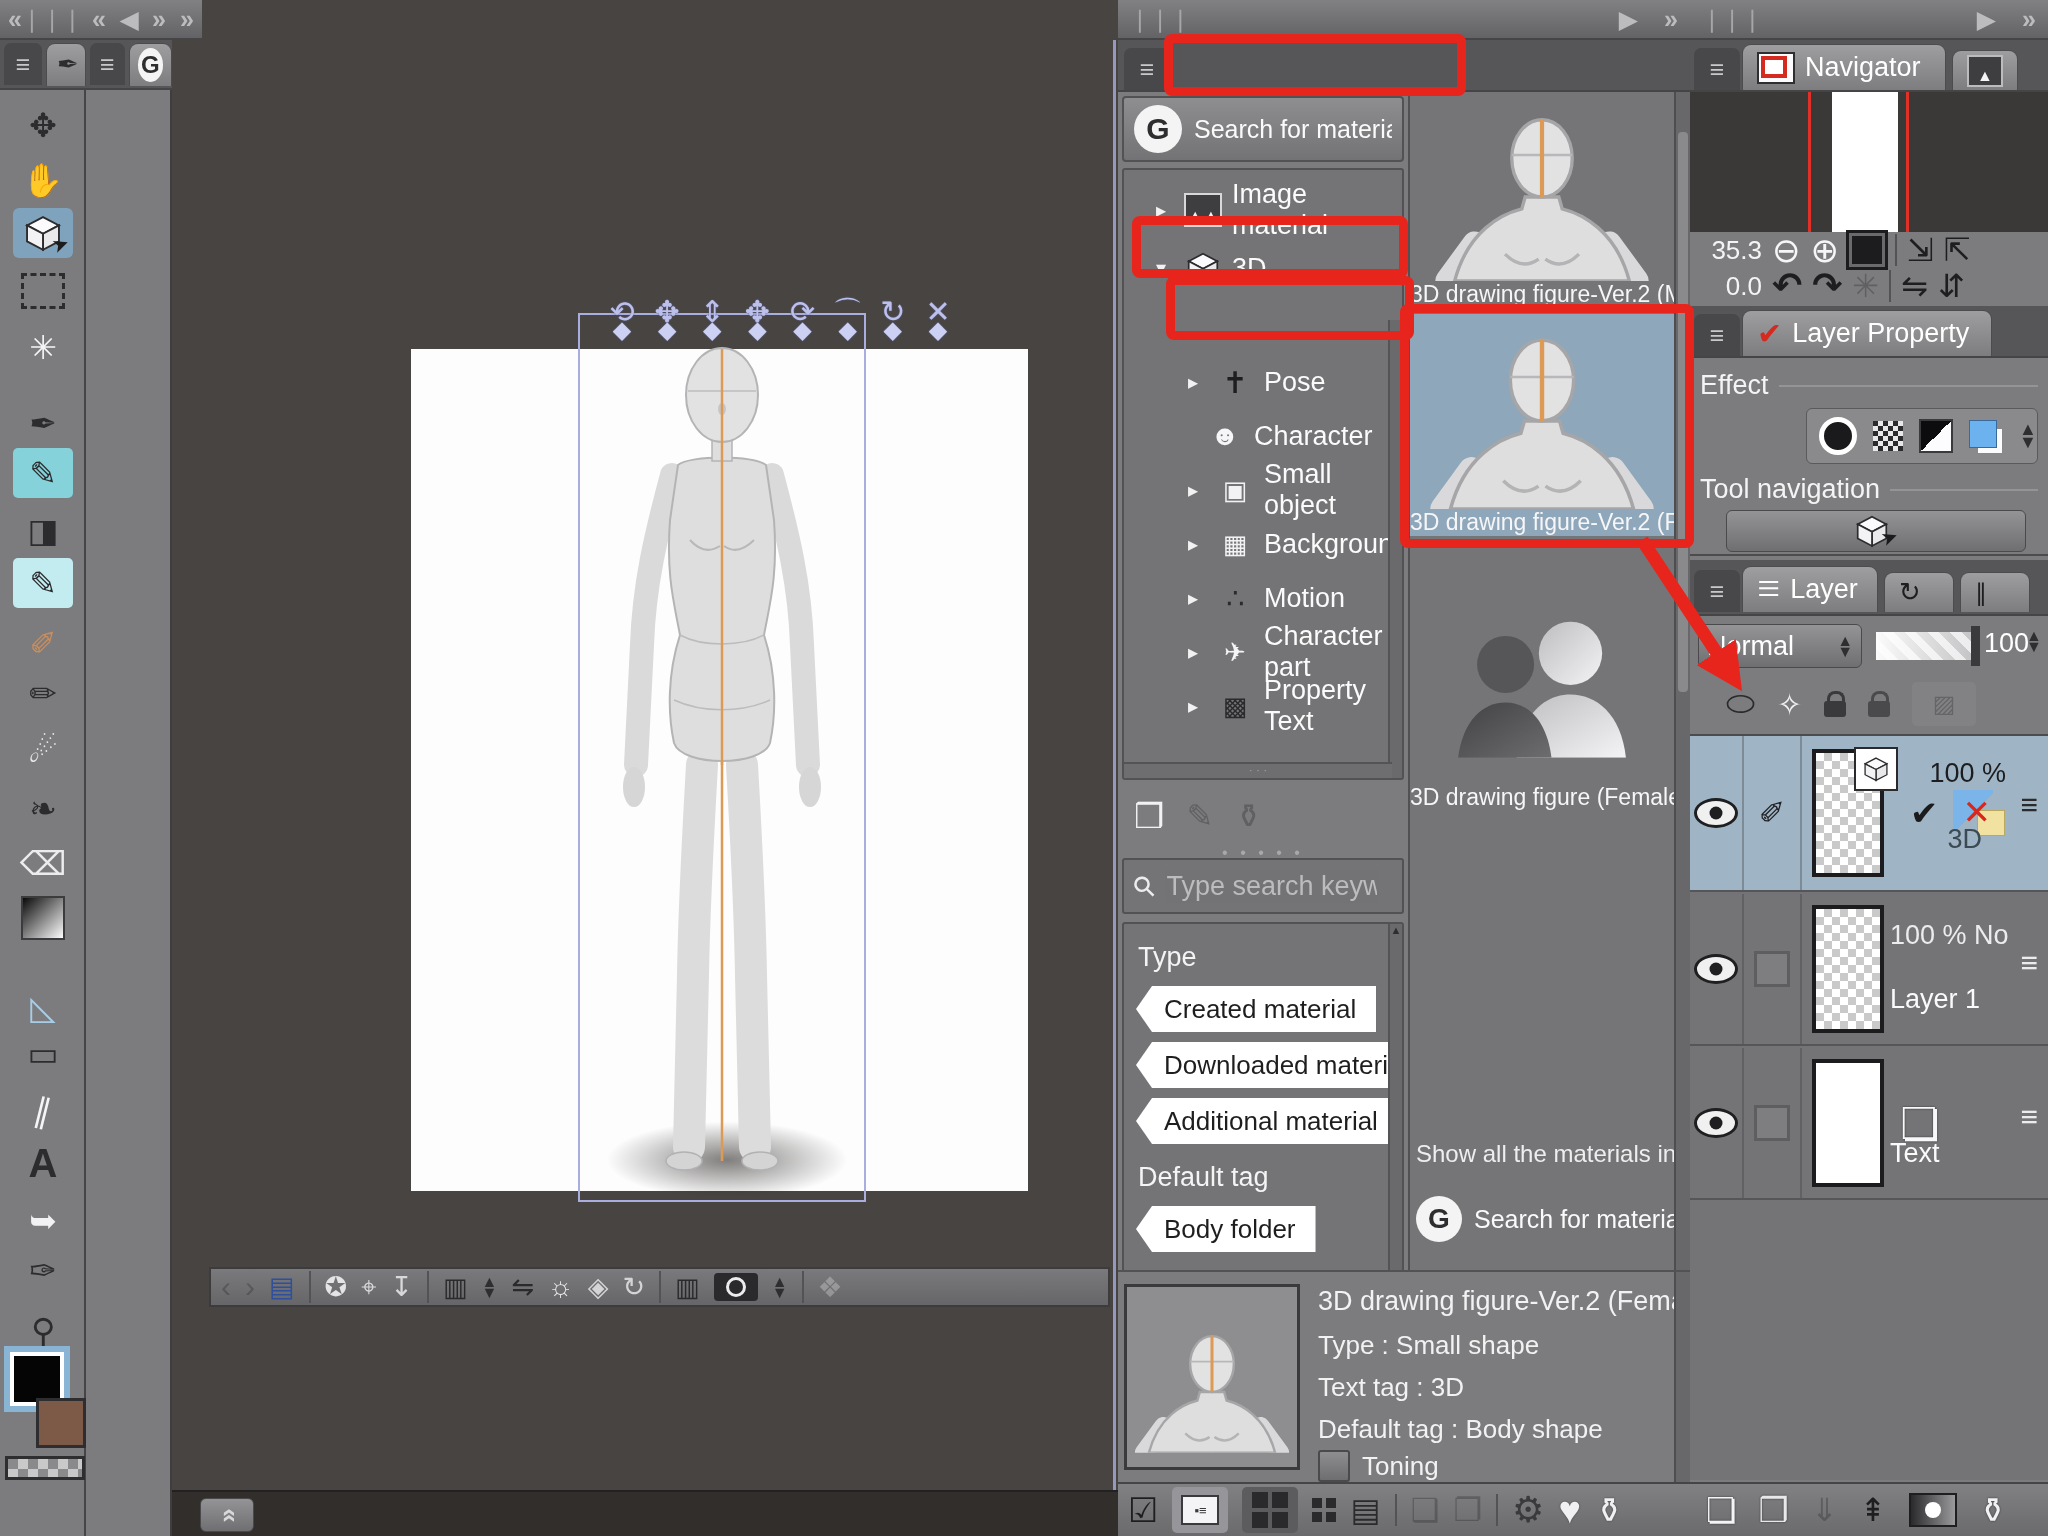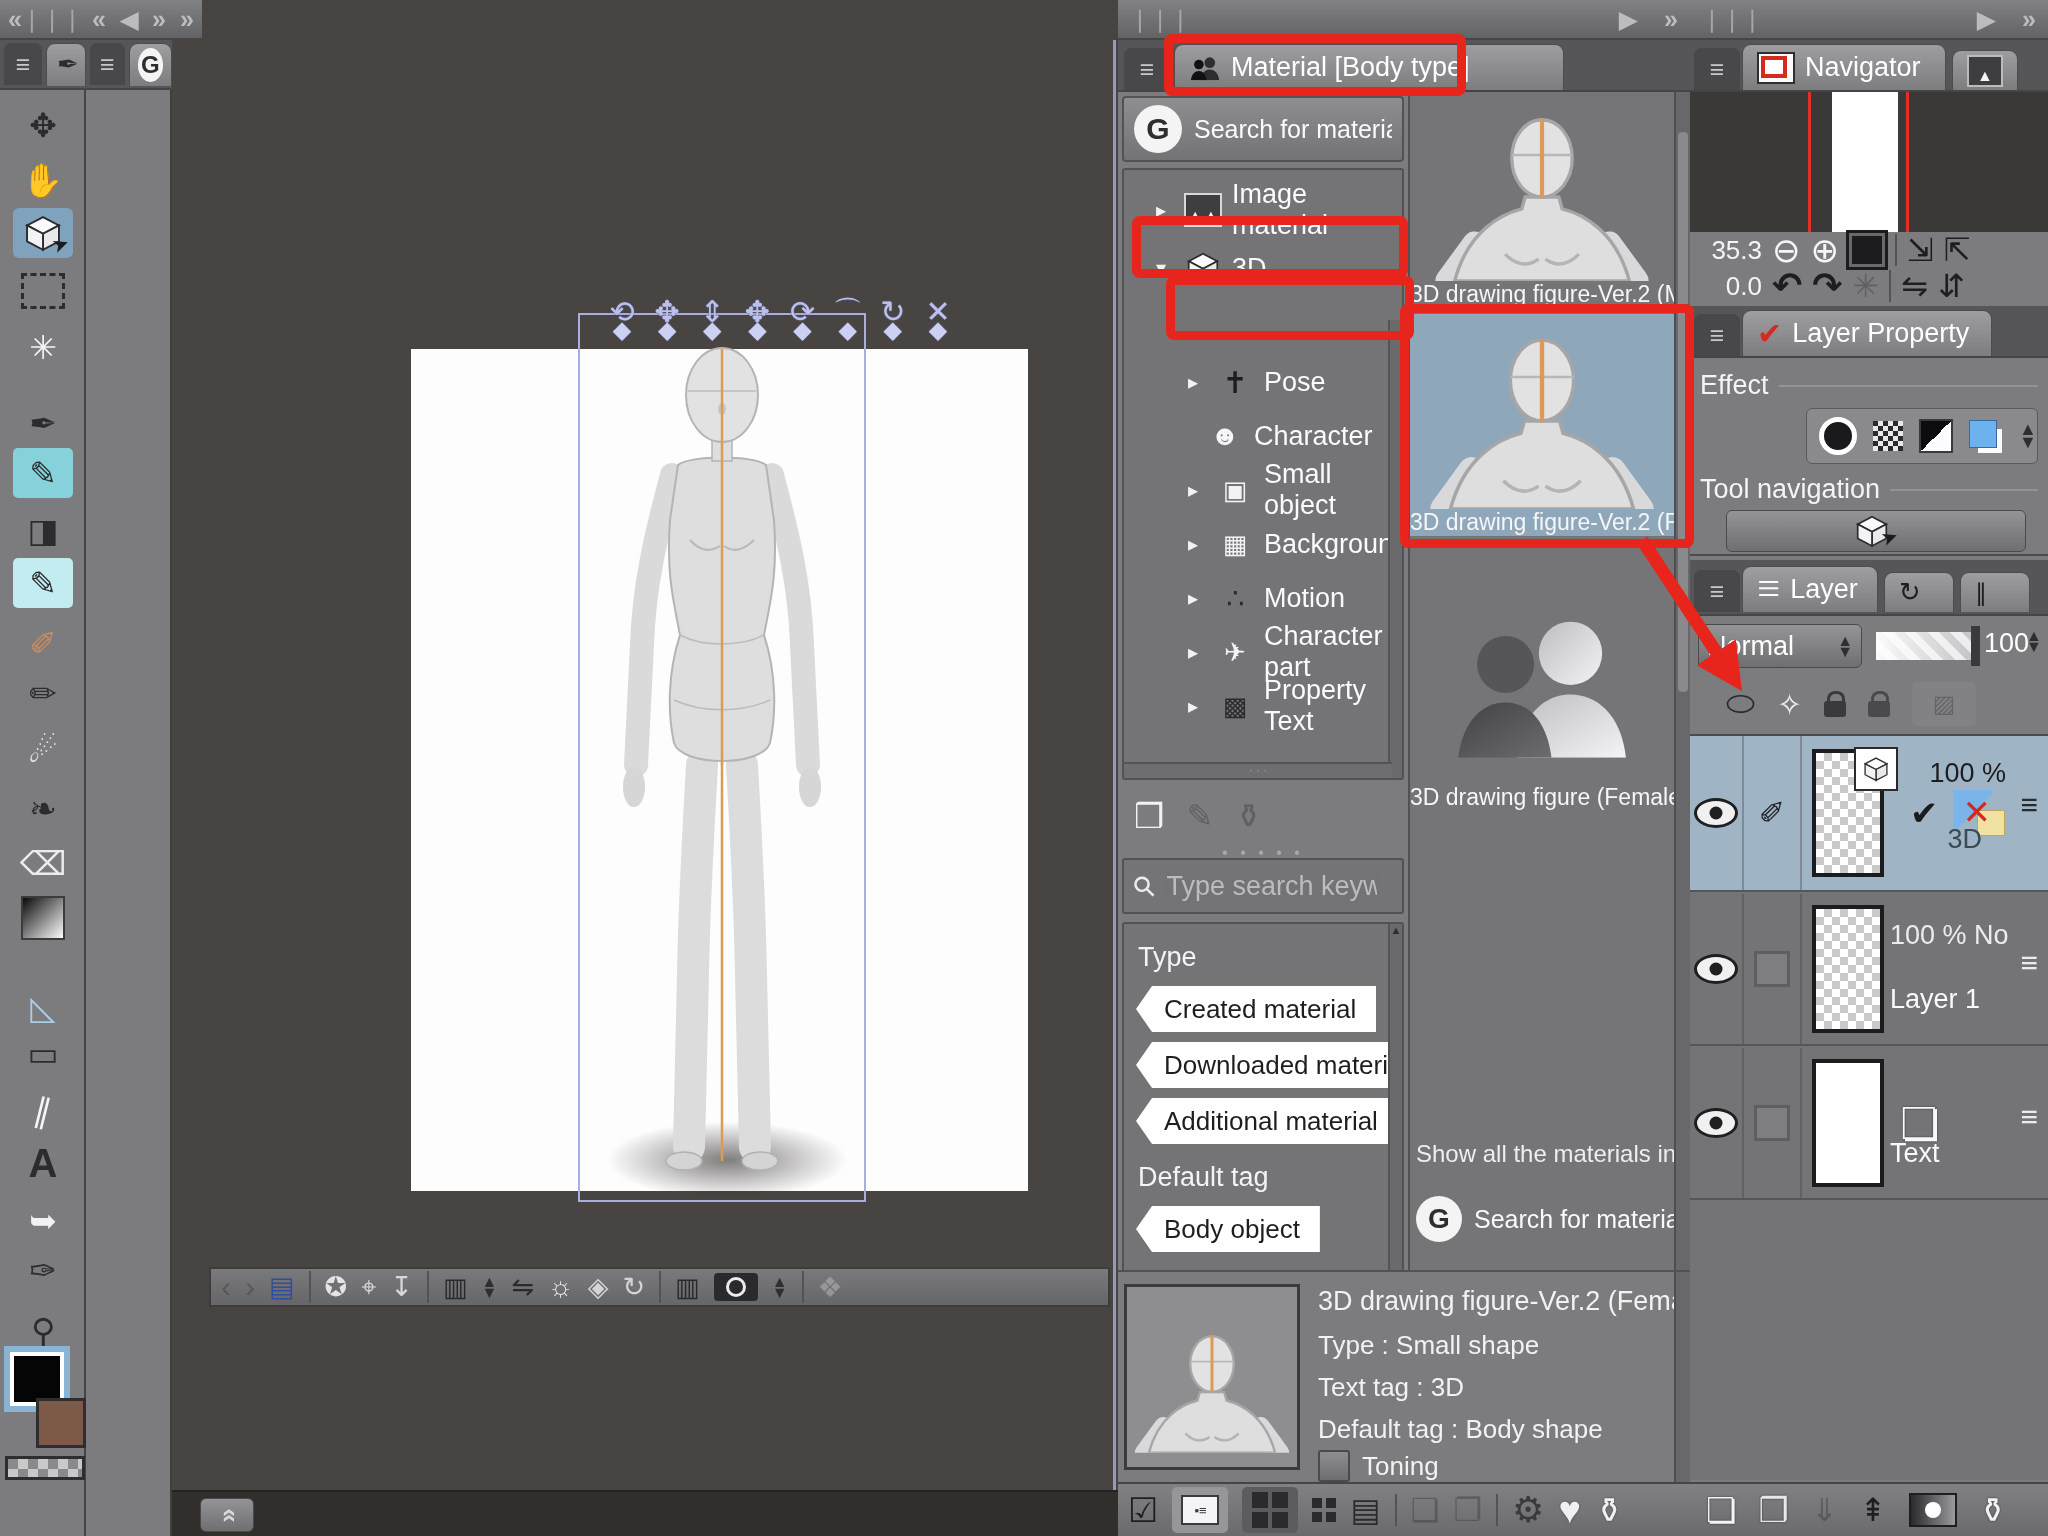--- a/index.html
+++ b/index.html
@@ -297,26 +297,20 @@
   <div class="a panel" style="left:1118px;top:0;width:572px;height:1536px;border-right:2px solid #3e3e40">
     <div class="a tb f" style="left:0;top:0;width:572px;height:40px;padding:0 12px;justify-content:space-between">
       <span class="hnd">❘❘❘</span>
       <span class="f" style="gap:26px">
         <span class="arr">▶</span>
         <span class="arr">»</span>
       </span>
     </div>
     <div class="a tabrow" style="left:0;top:40px;width:572px;height:52px">
       <span class="pm a" style="left:6px;top:8px">≡</span>
-      <span class="tab a" style="left:56px;top:4px;width:390px">
-        <svg width="32" height="26" viewBox="0 0 120 92">
-            <use href="#duoDark"></use>
-          </svg>
-        <span>Material [Body type]</span>
-      </span>
     </div>
 
     <div class="a" style="left:0;top:92px;width:290px;height:1178px">
       <div class="a f" style="left:4px;top:4px;width:282px;height:66px;background:linear-gradient(#8e8e90,#737375);border:2px solid #525254;border-radius:4px;gap:12px;padding:0 10px">
         <span class="cslogo" style="width:48px;height:48px;font-size:30px;flex:0 0 48px">G</span>
         <span style="font-size:25px;color:#fafafb;white-space:nowrap;overflow:hidden">Search for materials on A</span>
       </div>
 
       <div class="a inset" style="left:4px;top:76px;width:282px;height:612px;overflow:hidden">
         <div class="trow" style="top:14px;padding-left:20px">
@@ -384,21 +378,21 @@
         <span style="font-size:28px;color:#ececee;transform:rotate(-45deg)">⚲</span>
         <input class="search" placeholder="Type search keywor..." style="">
       </div>
 
       <div class="a inset" style="left:4px;top:830px;width:282px;height:444px;overflow:hidden">
         <div class="a lbl" style="left:14px;top:18px">Type</div>
         <span class="chip a" style="left:12px;top:62px">Created material</span>
         <span class="chip a" style="left:12px;top:118px">Downloaded material</span>
         <span class="chip a" style="left:12px;top:174px">Additional material</span>
         <div class="a lbl" style="left:14px;top:238px">Default tag</div>
-        <span class="chip a" style="left:12px;top:282px">Body object</span>
+        <span class="chip a" style="left:12px;top:282px">Body folder</span>
         <div class="a lbl" style="left:14px;top:344px">User tag</div>
         <span class="chip a" style="left:12px;top:388px">3D</span>
         <span class="chip a" style="left:86px;top:388px">Body_type</span>
         <div class="a" style="right:0;top:0;width:14px;height:440px;background:#6a6a6c;border-left:2px solid #545456">
             <span style="display:block;text-align:center;font-size:11px;color:#2e2e30">▲</span>
           </div>
       </div>
     </div>
 
     <div class="a" style="left:290px;top:92px;width:282px;height:1178px;background:#757577;border-left:2px solid #515153">

